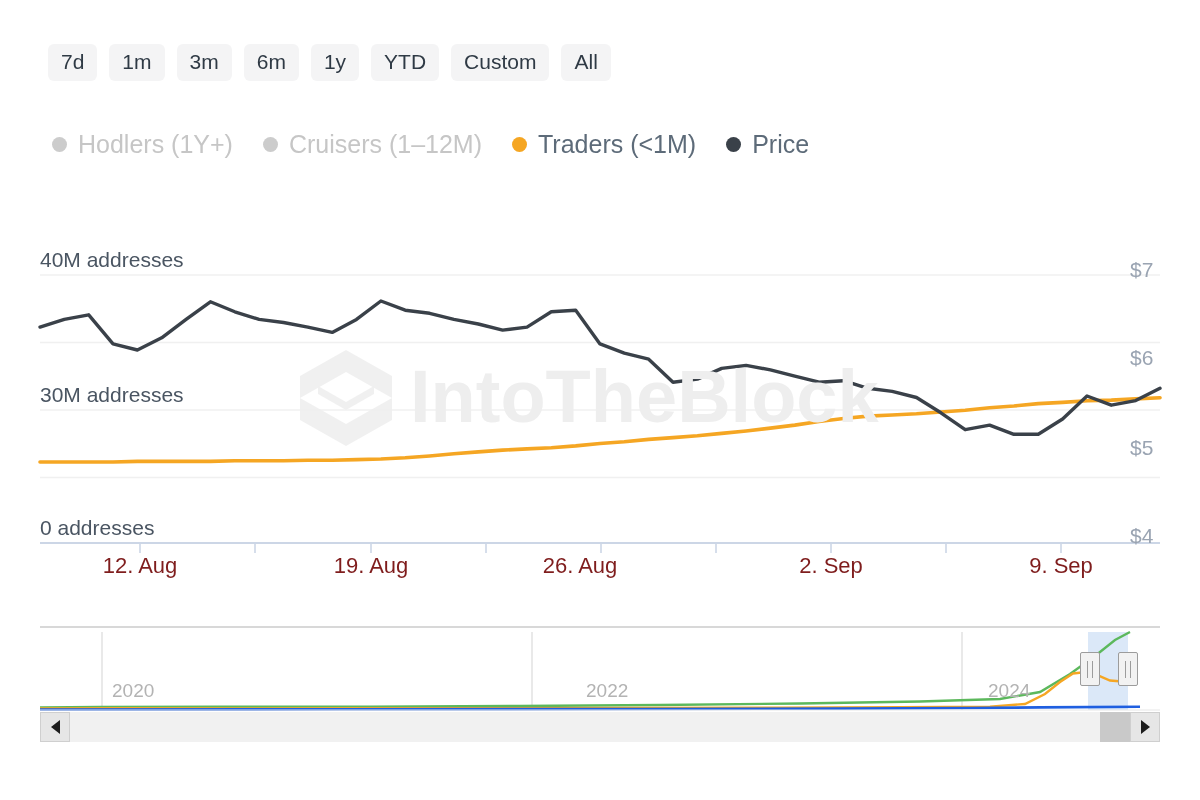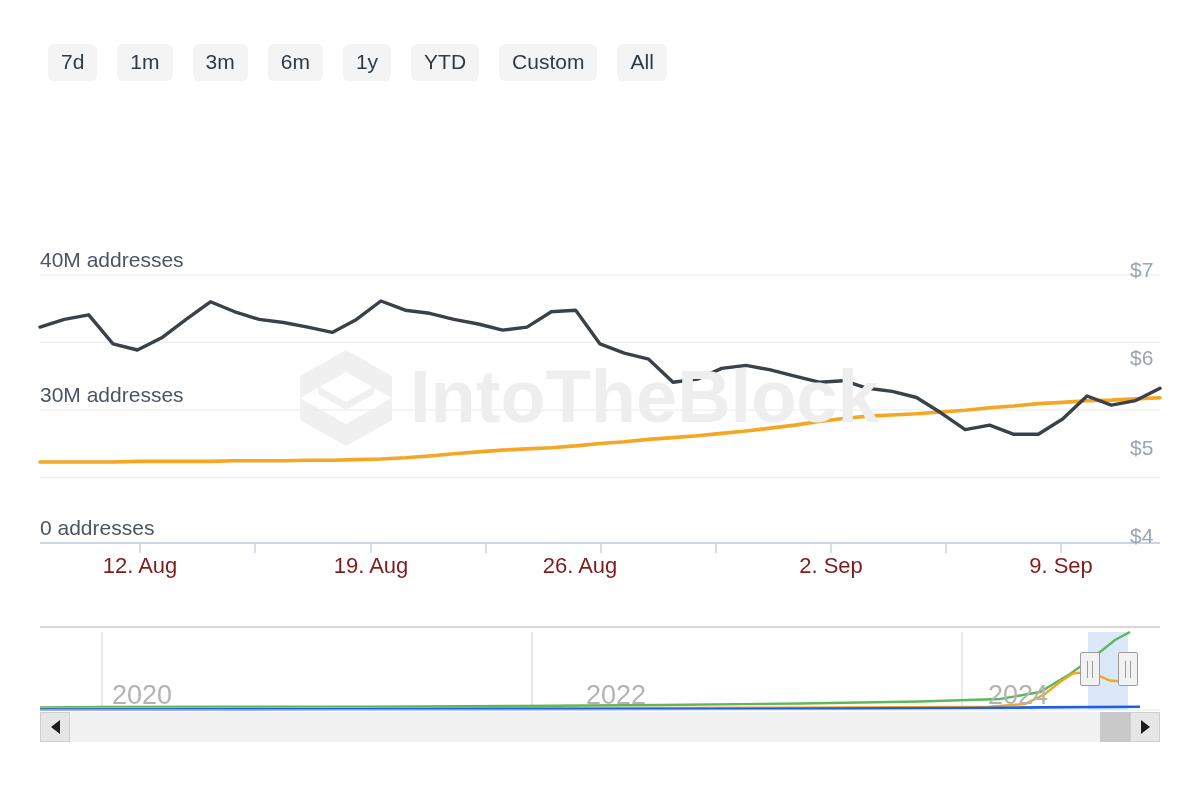--- a/index.html
+++ b/index.html
@@ -8,21 +8,21 @@
     width: 1200px; height: 800px;
     background: #ffffff;
     font-family: "Liberation Sans", sans-serif;
     overflow: hidden;
   }
   #root { position: relative; width: 1200px; height: 800px; background:#fff; }
 
   
   .range-bar {
     position: absolute; left: 48px; top: 44px;
-    display: flex; gap: 20px; align-items: center;
+    display: flex; gap: 12px; align-items: center;
   }
   .range-btn {
     background: #f4f4f5;
     border: none;
     border-radius: 6px;
     color: #2f3a45;
     font-size: 21px;
     font-family: "Liberation Sans", sans-serif;
     padding: 7px 13px 9px 13px;
     line-height: 1;
@@ -74,21 +74,21 @@
     pointer-events: none;
   }
 
   
   .navigator {
     position: absolute; left: 40px; top: 622px;
     width: 1120px; height: 90px;
   }
   .nav-year {
     position: absolute;
-    font-size: 27px;
+    font-size: 19px;
     color: #b3b3b3;
     top: 58px;
     white-space: nowrap;
   }
   .nav-handle {
     position: absolute;
     width: 20px; height: 34px;
     background: #f2f2f2;
     border: 1px solid #9c9c9c;
     border-radius: 2px;
@@ -139,20 +139,38 @@
       <button class="range-btn">7d</button>
       <button class="range-btn">1m</button>
       <button class="range-btn">3m</button>
       <button class="range-btn">6m</button>
       <button class="range-btn">1y</button>
       <button class="range-btn">YTD</button>
       <button class="range-btn">Custom</button>
       <button class="range-btn">All</button>
     </div>
 
+  <div class="legend" id="legend">
+      <div class="legend-item off">
+        <span class="legend-dot" style="background: rgb(204, 204, 204);"></span>
+        <span class="legend-label">Hodlers (1Y+)</span>
+      </div>
+      <div class="legend-item off">
+        <span class="legend-dot" style="background: rgb(204, 204, 204);"></span>
+        <span class="legend-label">Cruisers (1–12M)</span>
+      </div>
+      <div class="legend-item on">
+        <span class="legend-dot" style="background: rgb(245, 166, 35);"></span>
+        <span class="legend-label">Traders (&lt;1M)</span>
+      </div>
+      <div class="legend-item on">
+        <span class="legend-dot" style="background: rgb(58, 65, 73);"></span>
+        <span class="legend-label">Price</span>
+      </div>
+    </div>
 
   <svg class="chart-svg" width="1200" height="800" style="position:absolute;left:0;top:0;pointer-events:none;">
     <g id="gridlines">
         <line x1="40" x2="1160" y1="275" y2="275" stroke="#f0f0f0" stroke-width="1.4"></line>
         <line x1="40" x2="1160" y1="342.5" y2="342.5" stroke="#f0f0f0" stroke-width="1.4"></line>
         <line x1="40" x2="1160" y1="410" y2="410" stroke="#f0f0f0" stroke-width="1.4"></line>
         <line x1="40" x2="1160" y1="477.5" y2="477.5" stroke="#f0f0f0" stroke-width="1.4"></line>
         <line x1="40" x2="1160" y1="543" y2="543" stroke="#ccd6e6" stroke-width="2"></line>
       </g>
     <g id="plot-lines">

